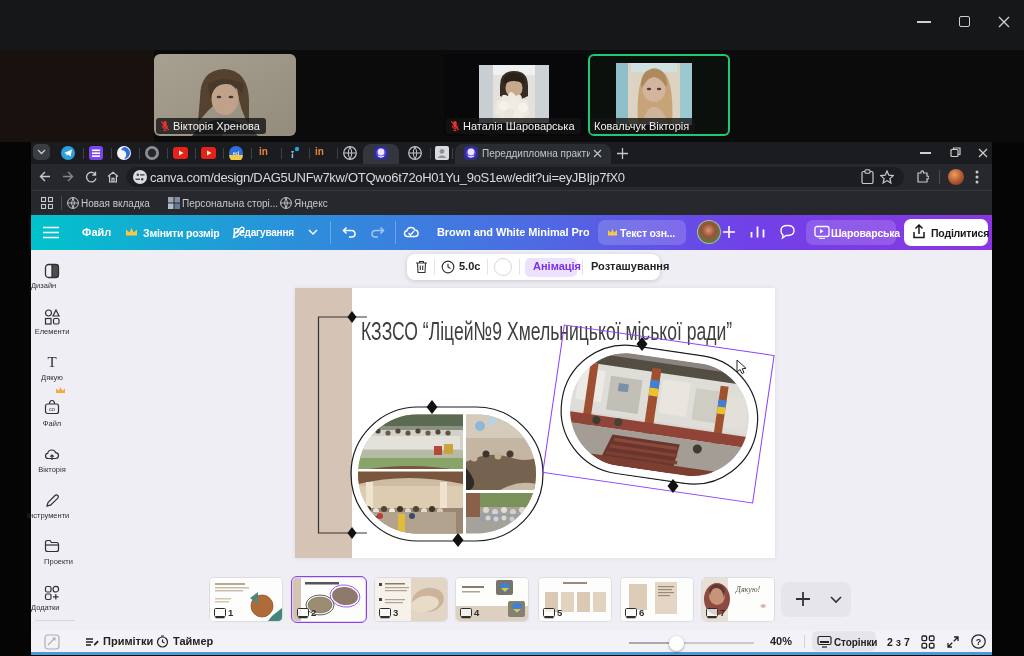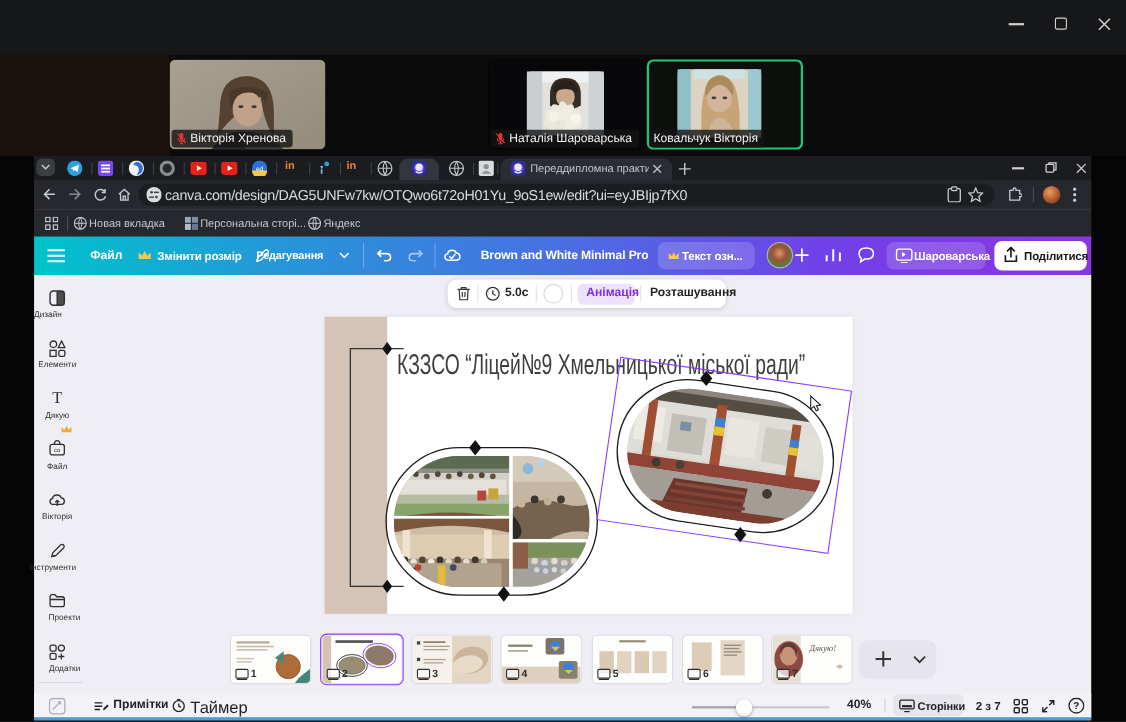--- a/index.html
+++ b/index.html
@@ -386,21 +386,21 @@
             <path d="M1.5 3.5 Q1.5 1.5 3.5 1.5 L6 1.5 L7.5 3.5 L12.5 3.5 Q14.5 3.5 14.5 5.5 L14.5 10.5 Q14.5 12.5 12.5 12.5 L3.5 12.5 Q1.5 12.5 1.5 10.5 Z" fill="none" stroke="#303030" stroke-width="1.2"></path>
             <path d="M1.5 6 L14.5 6" stroke="#303030" stroke-width="1.2"></path>
           </svg>
         <div class="abs" style="left:0;top:307px;width:42px;text-align:right;font-size:7.5px">Проекти</div>
         <svg class="abs" style="left:13px;top:335px" width="16" height="16">
             <rect x="1.5" y="1.5" width="5.5" height="5.5" rx="1.5" fill="none" stroke="#303030" stroke-width="1.2"></rect>
             <circle cx="11.8" cy="4.2" r="2.8" fill="none" stroke="#303030" stroke-width="1.2"></circle>
             <rect x="1.5" y="9" width="5.5" height="5.5" rx="1.5" fill="none" stroke="#303030" stroke-width="1.2"></rect>
             <path d="M11.8 9 L11.8 14.5 M9 11.8 L14.5 11.8" stroke="#303030" stroke-width="1.2"></path>
           </svg>
-        <div class="abs" style="left:0;top:353px;width:42px;text-align:right;font-size:7.5px">Додатки</div>
+        <div class="abs" style="left:0;top:353px;width:42px;text-align:left;font-size:7.5px">Додатки</div>
       </div>
 
       <div class="abs" style="left:264px;top:38px;width:480px;height:270px;background:#fff;box-shadow:0 0 5px rgba(0,0,0,.08)">
         <div class="abs" style="left:0;top:0;width:57px;height:270px;background:#d5c3b5"></div>
         <div class="abs" style="left:66px;top:30px;font-size:26px;color:#3e3e3e;white-space:nowrap;letter-spacing:0;line-height:1;transform:scaleX(0.675);transform-origin:left top">КЗЗСО “Ліцей№9 Хмельницької міської ради”</div>
 
         <svg class="abs" style="left:0;top:0" width="480" height="270">
           <path d="M72 29 L23.5 29 L23.5 245 L72 245" fill="none" stroke="#333" stroke-width="1.2"></path>
           <path d="M57 23 L61.5 29 L57 35 L52.5 29 Z" fill="#111"></path>
           <path d="M57 239 L61.5 245 L57 251 L52.5 245 Z" fill="#111"></path>
@@ -699,21 +699,21 @@
           </svg>
         <svg class="abs" style="left:54px;top:386px" width="14" height="12">
             <path d="M1 3 L8 3 M1 6 L8 6 M1 9 L6 9" stroke="#222" stroke-width="1.3"></path>
             <path d="M9 8 L12.5 4.5 L13.8 5.8 L10.3 9.3 L8.8 9.6 Z" fill="#222"></path>
           </svg>
         <div class="abs" style="left:72px;top:385px;font-size:11px;font-weight:bold;color:#222">Примітки</div>
         <svg class="abs" style="left:125px;top:385px" width="13" height="13">
             <circle cx="6.5" cy="7" r="5" fill="none" stroke="#222" stroke-width="1.2"></circle>
             <path d="M6.5 4.5 L6.5 7 L8.5 8 M5 1 L8 1" stroke="#222" stroke-width="1.2" fill="none"></path>
           </svg>
-        <div class="abs" style="left:142px;top:385px;font-size:15px;font-weight:normal;color:#222">Таймер</div>
+        <div class="abs" style="left:142px;top:385px;font-size:11px;font-weight:bold;color:#222">Таймер</div>
 
         <div class="abs" style="left:598px;top:392px;width:125px;height:1.6px;background:#c9c8cf"></div>
         <div class="abs" style="left:598px;top:392px;width:47px;height:1.6px;background:#a9a8b0"></div>
         <div class="abs" style="left:638px;top:385.5px;width:15px;height:15px;border-radius:50%;background:#fff;box-shadow:0 1px 3px rgba(0,0,0,.35)"></div>
         <div class="abs" style="left:739px;top:385px;font-size:11px;font-weight:bold;color:#222">40%</div>
         <div class="abs" style="left:773px;top:385px;width:1px;height:13px;background:#d4d3da"></div>
         <div class="abs" style="left:781px;top:381px;width:64px;height:20px;background:#e6e5ec;border-radius:5px"></div>
         <svg class="abs" style="left:786px;top:385px" width="15" height="13">
             <rect x="1" y="1.5" width="13" height="8" rx="1.5" fill="none" stroke="#222" stroke-width="1.2"></rect>
             <rect x="3" y="6" width="9" height="2" fill="#222"></rect>

